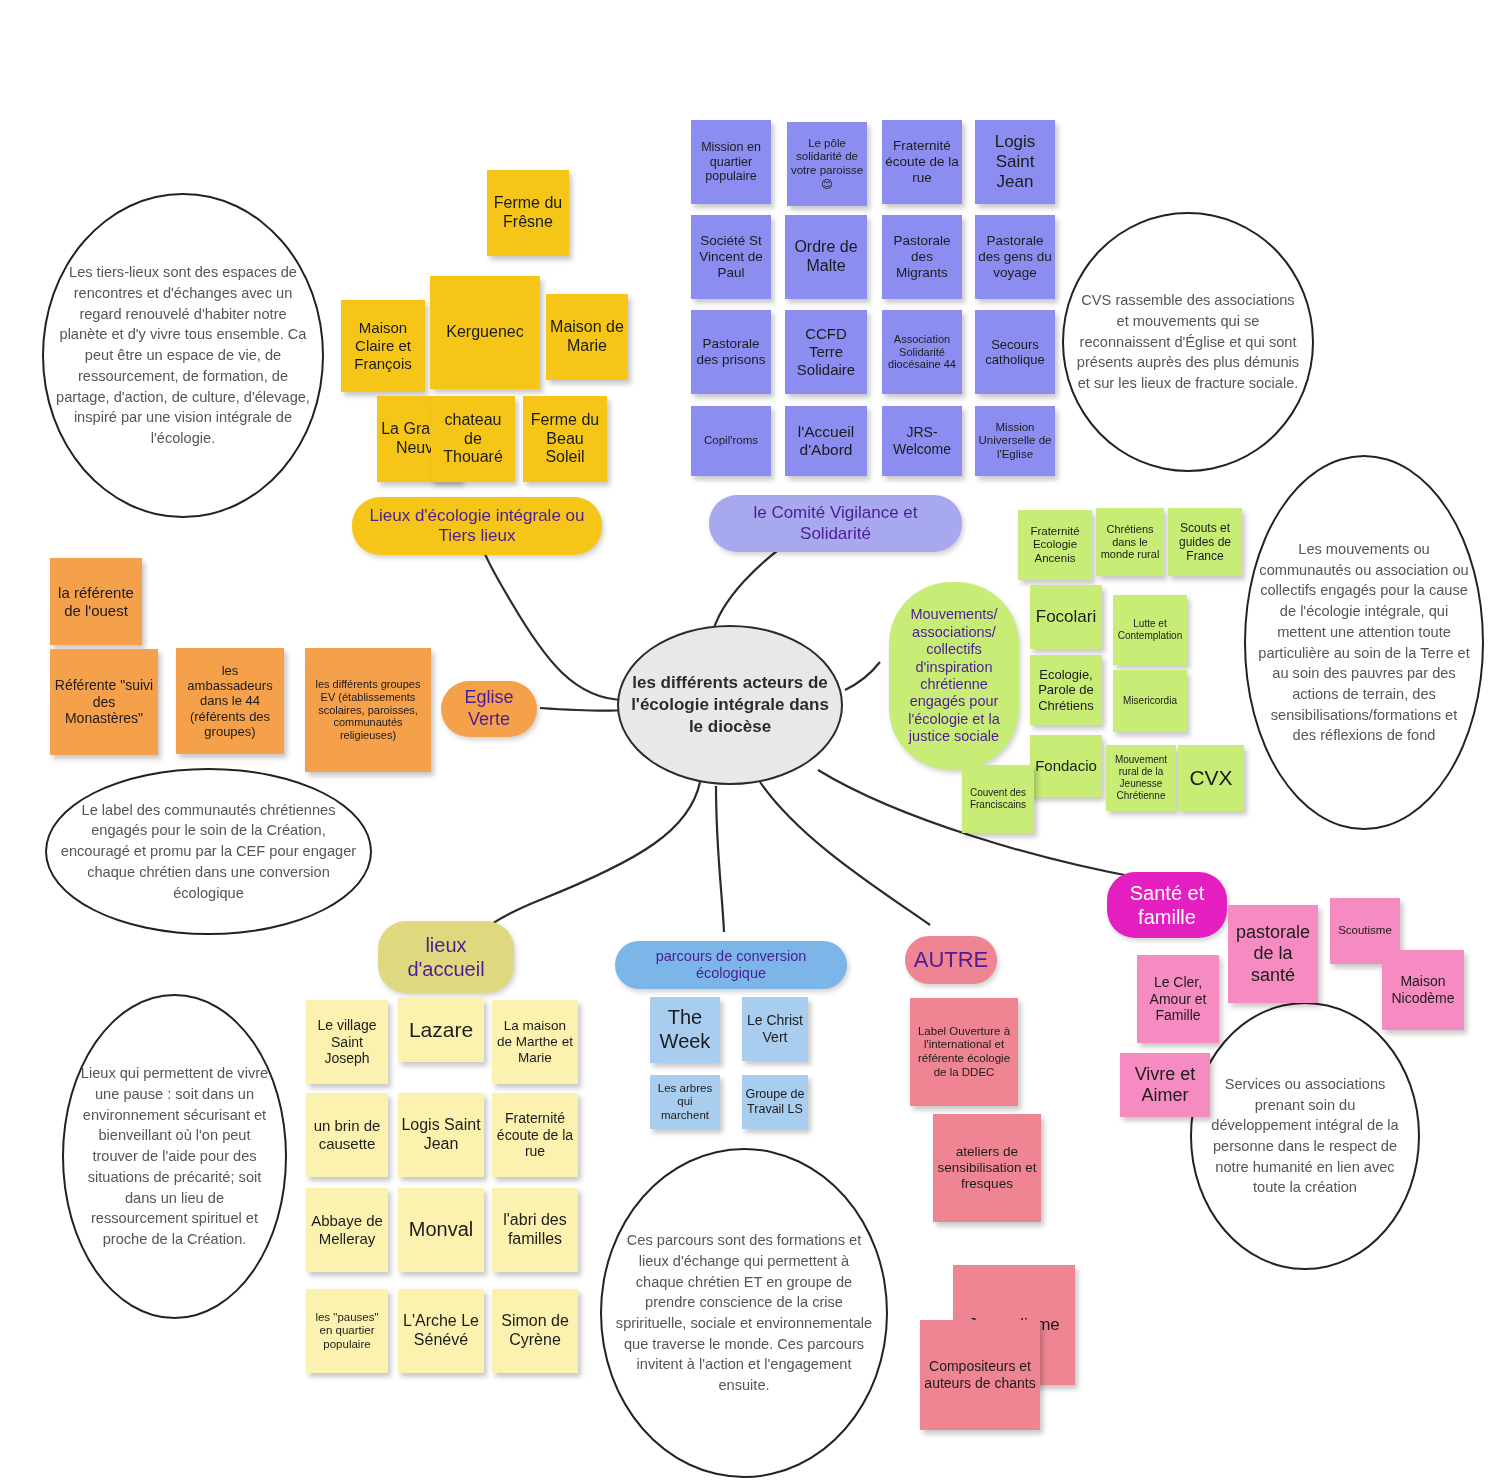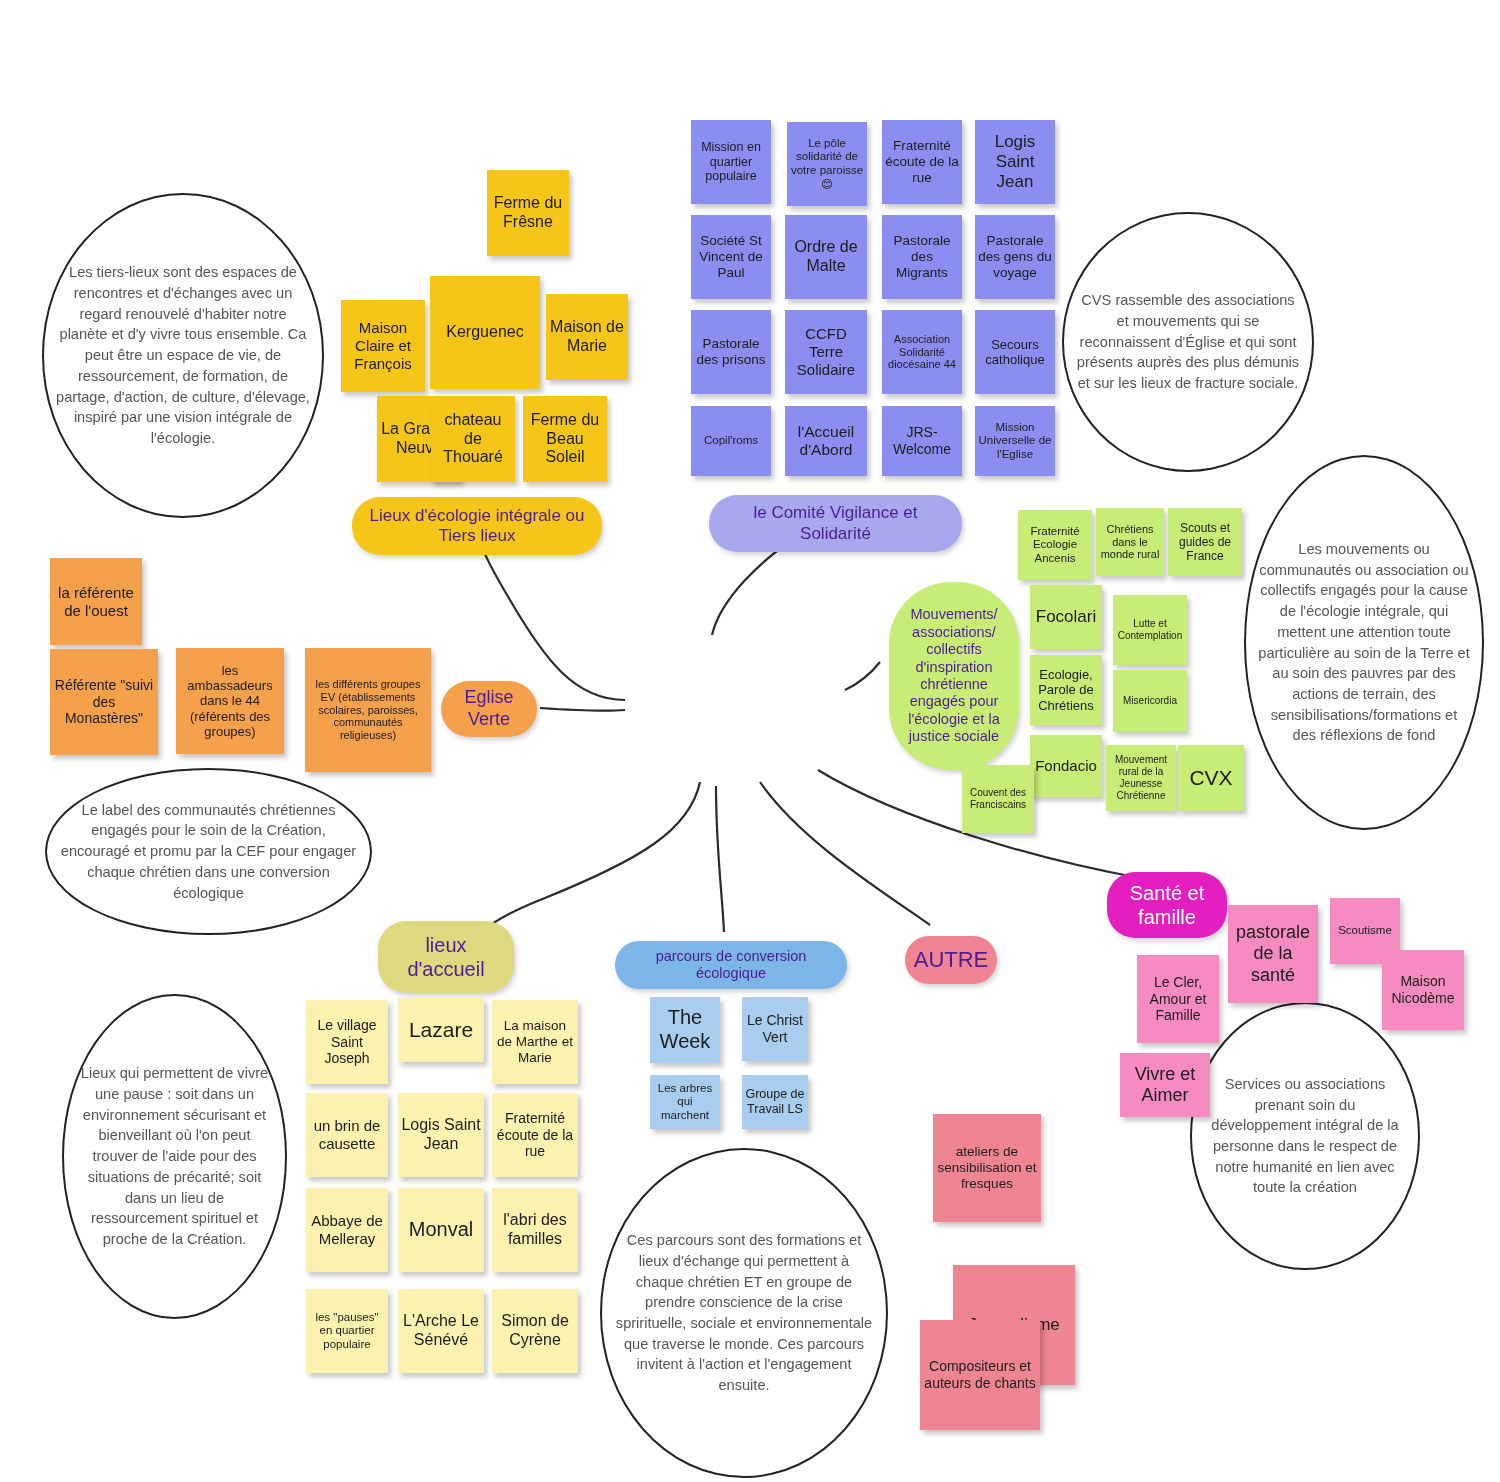--- a/index.html
+++ b/index.html
@@ -85,20 +85,23 @@
   </div>
 
   <div class="bubble" style="left:600px;top:1148px;width:288px;height:330px;font-size:14.6px;">
     <span>Ces parcours sont des formations et lieux d'échange qui permettent à chaque chrétien ET en groupe de prendre conscience de la crise sprirituelle, sociale et environnementale que traverse le monde. Ces parcours invitent à l'action et l'engagement ensuite.</span>
   </div>
 
   <div class="bubble" style="left:1190px;top:1002px;width:230px;height:268px;font-size:14.6px;">
     <span>Services ou associations prenant soin du développement intégral de la personne dans le respect de notre humanité en lien avec toute la création</span>
   </div>
 
+  <div class="center-node" style="left:617px;top:625px;width:226px;height:160px;font-size:17px;">
+    <span>les différents acteurs de l'écologie intégrale dans le diocèse</span>
+  </div>
 
   <div class="note n-yellow" style="left:487px;top:170px;width:82px;height:86px;font-size:16px;">
     <span>Ferme du Frêsne</span>
     </div>
 
   <div class="note n-yellow" style="left:341px;top:300px;width:84px;height:92px;font-size:15px;">
     <span>Maison Claire et François</span>
     </div>
 
   <div class="note n-yellow" style="left:430px;top:276px;width:110px;height:113px;font-size:16px;">
@@ -298,20 +301,23 @@
     <span>Les arbres qui marchent</span>
     </div>
   <div class="note n-lblue" style="left:742px;top:1075px;width:66px;height:54px;font-size:12.5px;">
     <span>Groupe de Travail LS</span>
     </div>
 
   <div class="pill p-red" style="left:905px;top:936px;width:92px;height:48px;font-size:22px;">
     <span>AUTRE</span>
     </div>
 
+  <div class="note n-red" style="left:910px;top:998px;width:108px;height:108px;font-size:11.5px;">
+    <span>Label Ouverture à l'international et référente écologie de la DDEC</span>
+    </div>
   <div class="note n-red" style="left:933px;top:1114px;width:108px;height:108px;font-size:13.5px;">
     <span>ateliers de sensibilisation et fresques</span>
     </div>
   <div class="note n-red" style="left:953px;top:1232px;width:122px;height:120px;font-size:17px;margin-top:33px;">
     <span>Journalisme</span>
     </div>
   <div class="note n-red" style="left:920px;top:1320px;width:120px;height:110px;font-size:14px;">
     <span>Compositeurs et auteurs de chants</span>
     </div>
 

